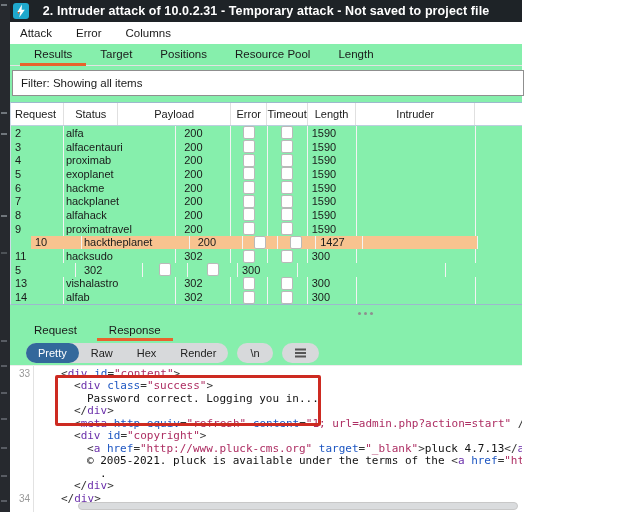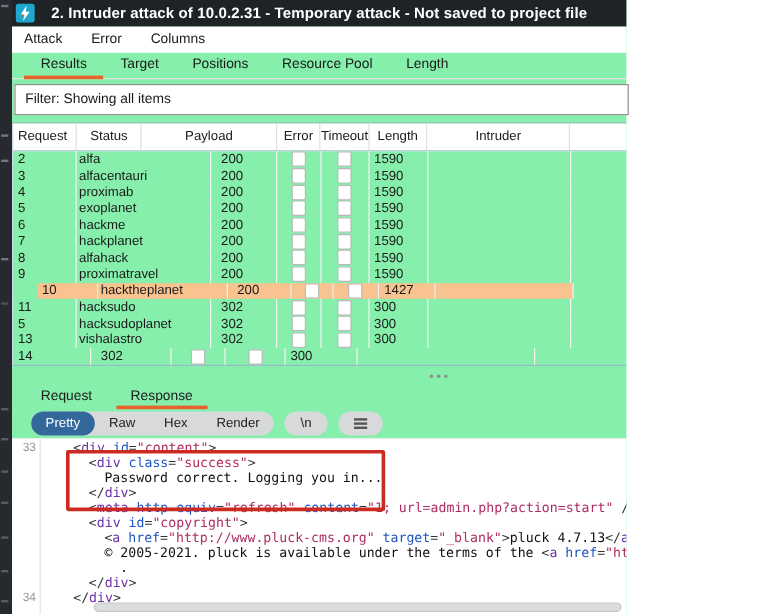--- a/index.html
+++ b/index.html
@@ -285,21 +285,20 @@
             </div>
             <div class="td center" style="width: 50px;">
               <span class="cb"></span>
             </div>
             <div class="td" style="width: 60px; padding-left: 4px;">300</div>
             <div class="td" style="width: 148px; padding-left: 4px;"></div>
             <div class="td" style="width: 58px;"></div>
           </div>
           <div class="tr">
             <div class="td" style="width: 65px; padding-left: 4px;">5</div>
-            <div class="td" style="width: 140px; padding-left: 2px;">hacksudoplanet</div>
             <div class="td" style="width: 67px; padding-left: 8px;">302</div>
             <div class="td center" style="width: 45px;">
               <span class="cb"></span>
             </div>
             <div class="td center" style="width: 50px;">
               <span class="cb"></span>
             </div>
             <div class="td" style="width: 60px; padding-left: 4px;">300</div>
             <div class="td" style="width: 148px; padding-left: 4px;"></div>
             <div class="td" style="width: 58px;"></div>
@@ -313,20 +312,21 @@
             </div>
             <div class="td center" style="width: 50px;">
               <span class="cb"></span>
             </div>
             <div class="td" style="width: 60px; padding-left: 4px;">300</div>
             <div class="td" style="width: 148px; padding-left: 4px;"></div>
             <div class="td" style="width: 58px;"></div>
           </div>
           <div class="tr">
             <div class="td" style="width: 65px; padding-left: 4px;">14</div>
+            <div class="td" style="width: 140px; padding-left: 2px;">alfab</div>
             <div class="td" style="width: 67px; padding-left: 8px;">302</div>
             <div class="td center" style="width: 45px;">
               <span class="cb"></span>
             </div>
             <div class="td center" style="width: 50px;">
               <span class="cb"></span>
             </div>
             <div class="td" style="width: 60px; padding-left: 4px;">300</div>
             <div class="td" style="width: 148px; padding-left: 4px;"></div>
             <div class="td" style="width: 58px;"></div>

